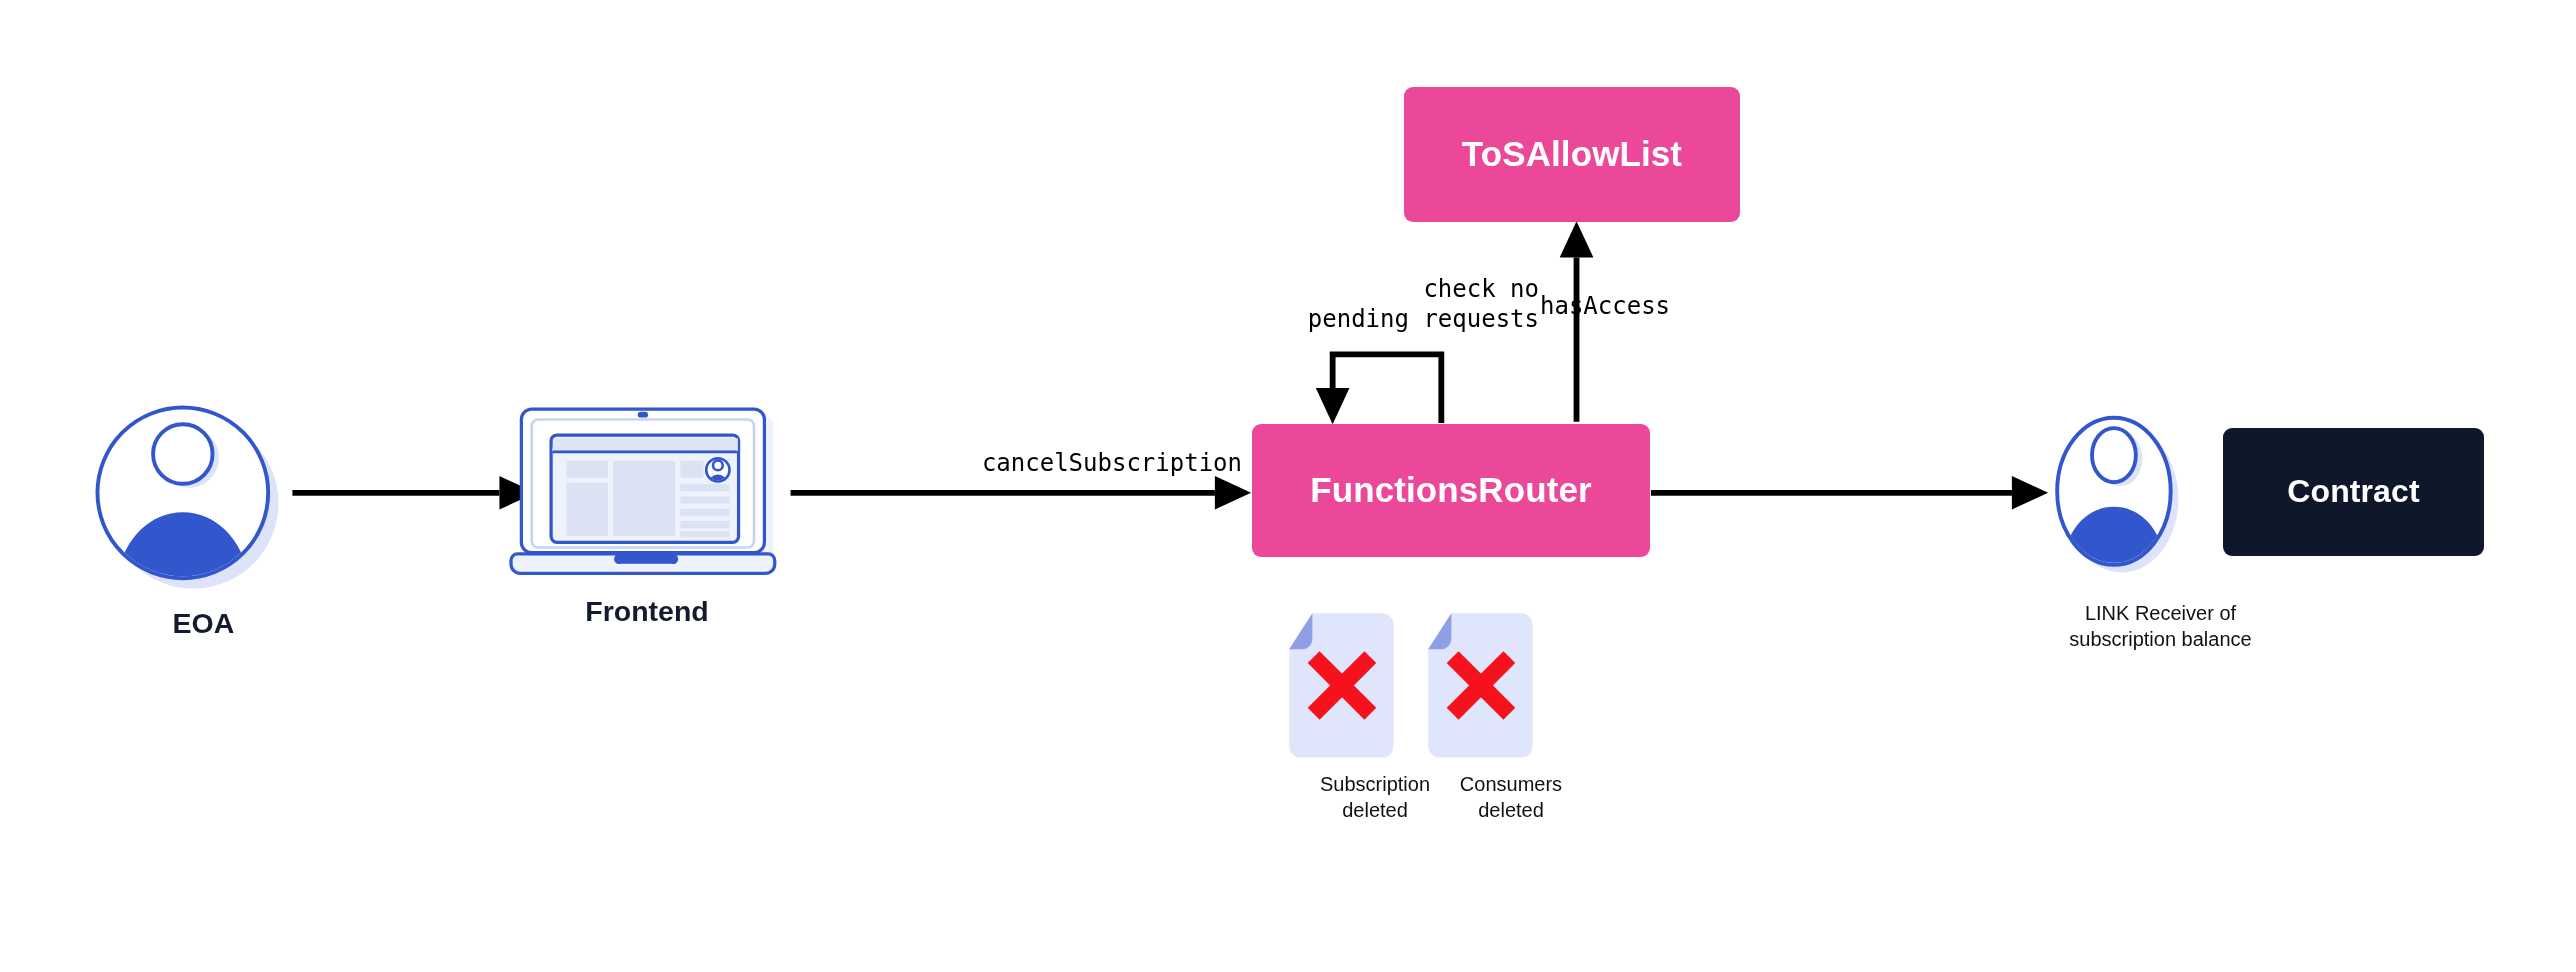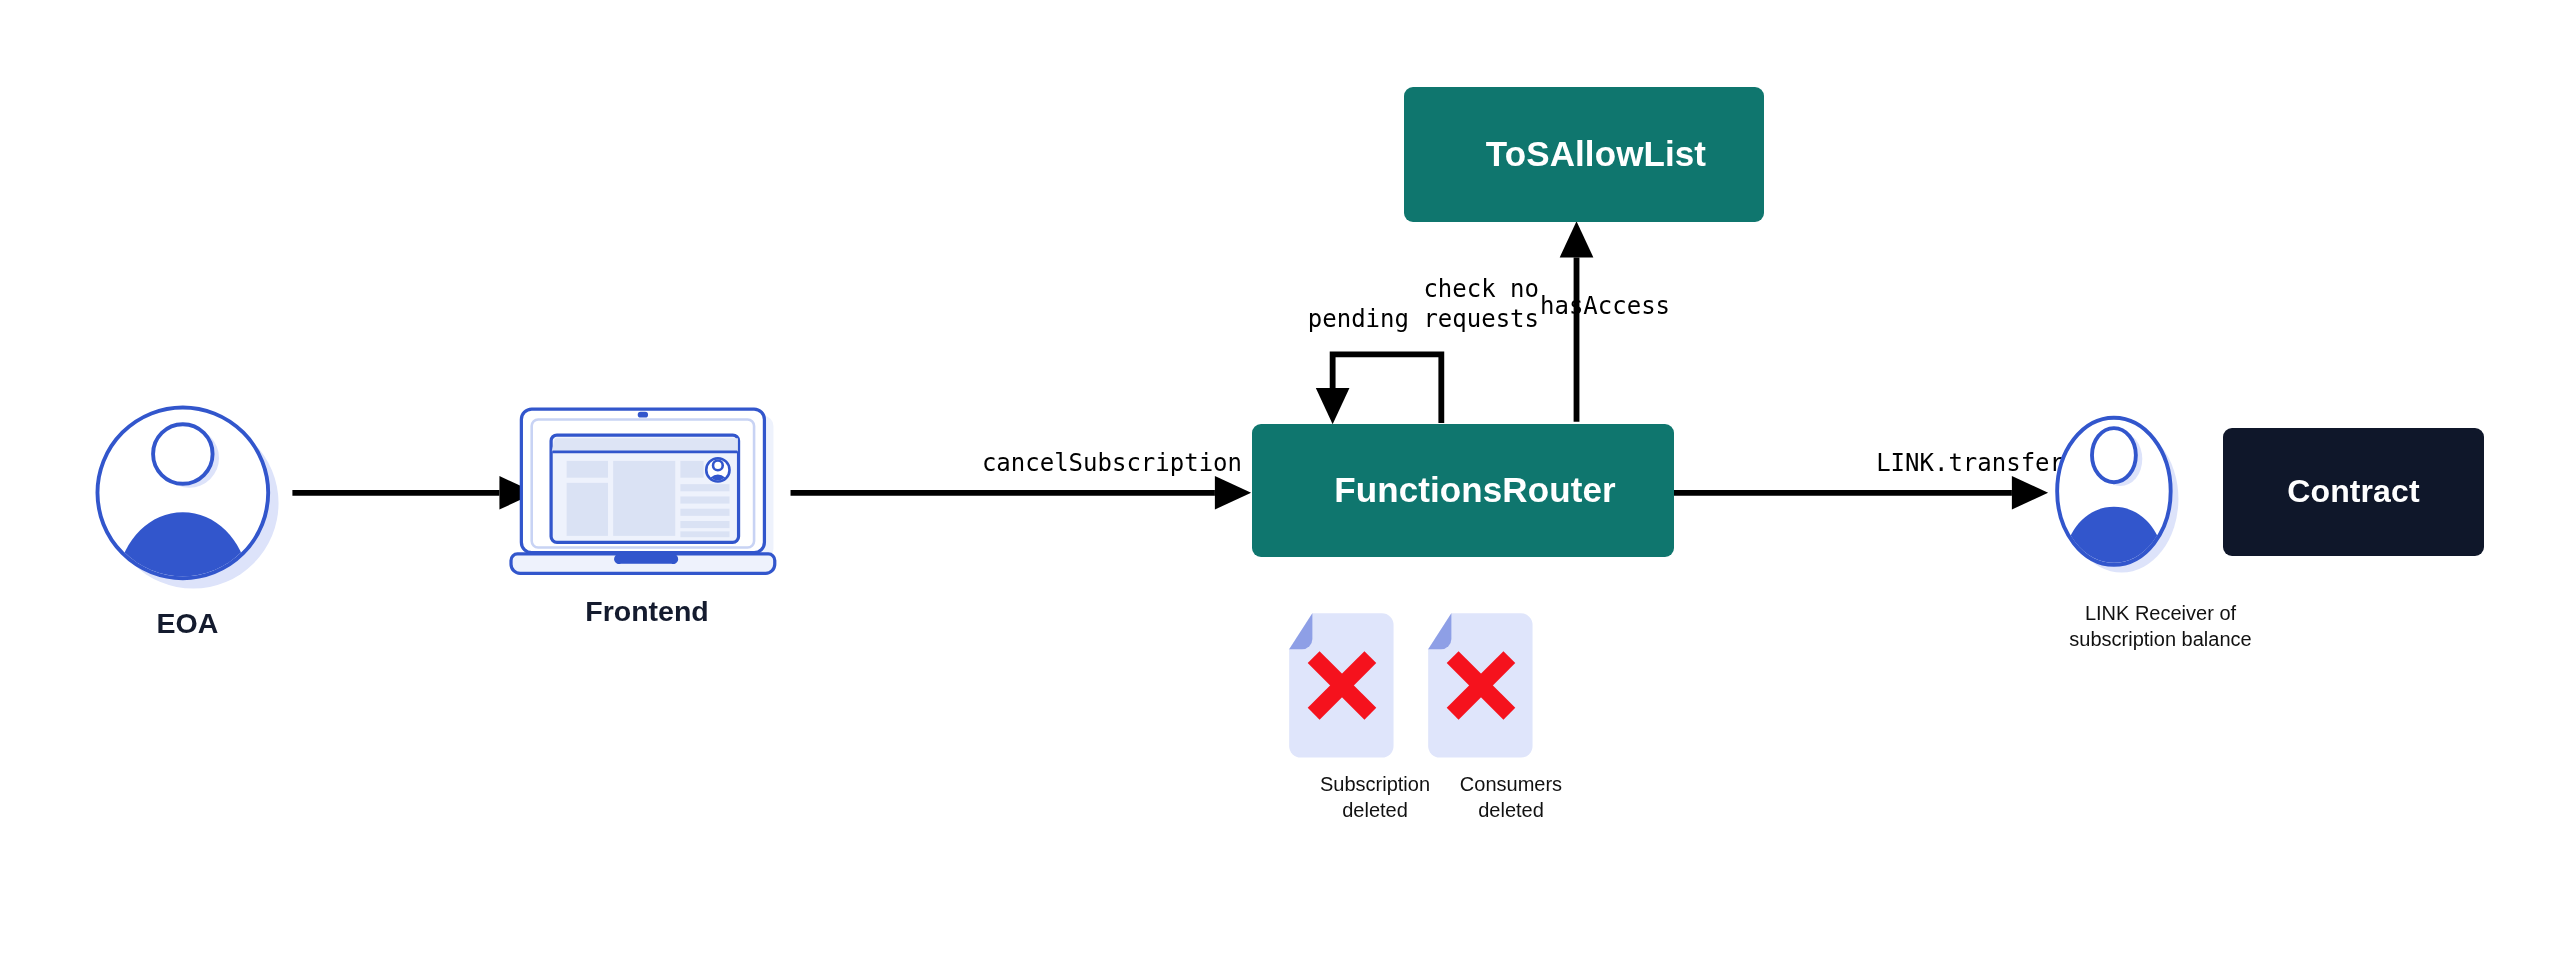--- a/index.html
+++ b/index.html
@@ -14,39 +14,39 @@
   .box{
     position:absolute;
     display:flex;align-items:center;justify-content:center;
     border-radius:9px;
     color:#ffffff;
     font-weight:bold;
     letter-spacing:0.1px;
     text-align:center;
     line-height:1.1;
   }
-  .box.gray{background:#0f766e;padding-left:24px;}
+  .box.gray{background:#ec4899;}
   .box.navy{background:#0f172a;}
 
   #box-tosallowlist{left:1404px;top:87px;width:336px;height:135px;font-size:35px;}
   #box-functionsrouter{left:1252px;top:424px;width:398px;height:133px;font-size:35px;}
   #box-contract{left:2223px;top:428px;width:261px;height:128px;font-size:32px;}
 
   
   .caption-bold{
     position:absolute;text-align:center;
     font-weight:bold;color:#141b2e;
     font-size:28.5px;line-height:1.18;
   }
   .caption-plain{
     position:absolute;text-align:center;
     color:#111111;font-weight:400;
     font-size:20px;line-height:1.3;
   }
-  #cap-eoa{left:26px;top:607px;width:323px;text-align:center;}
+  #cap-eoa{left:42px;top:607px;width:323px;text-align:center;}
   #cap-frontend{left:479px;top:595px;width:336px;}
   #cap-link-receiver{left:1960px;top:600px;width:401px;}
   #cap-subscription-deleted{left:1278px;top:771px;width:194px;}
   #cap-consumers-deleted{left:1414px;top:771px;width:194px;}
 
   
   .edge-label{
     position:absolute;
     font-family:"DejaVu Sans Mono","Liberation Mono",monospace;
     color:#000000;font-size:24px;line-height:1.25;
@@ -155,21 +155,20 @@
   <div class="caption-bold" id="cap-frontend">Frontend</div>
 
   <div class="box gray" id="box-tosallowlist">ToSAllowList</div>
 
   <div class="box gray" id="box-functionsrouter">FunctionsRouter</div>
 
   <div class="box navy" id="box-contract">Contract</div>
 
   <div class="edge-label" id="lbl-cancelsubscription">cancelSubscription</div>
 
-  <div class="edge-label" id="lbl-linktransfer">LINK.transfer</div>
 
   <div class="edge-label" id="lbl-hasaccess">hasAccess</div>
 
   <div class="edge-label" id="lbl-checknopending">check no
 pending requests</div>
 
   <svg class="icon" style="left:1284px;top:613px;width:116px;height:150px;" viewBox="0 0 180 232">
     <path d="M44,0 H152 a18,18 0 0 1 18,18 V206 a18,18 0 0 1 -18,18 H26 a18,18 0 0 1 -18,-18 V56 z" fill="#dfe5fb"></path>
     <path d="M44,0 L44,40 a16,16 0 0 1 -16,16 L8,56 z" fill="#8e9fe6"></path>
     <g stroke="#f5121d" stroke-width="26" stroke-linecap="butt">

